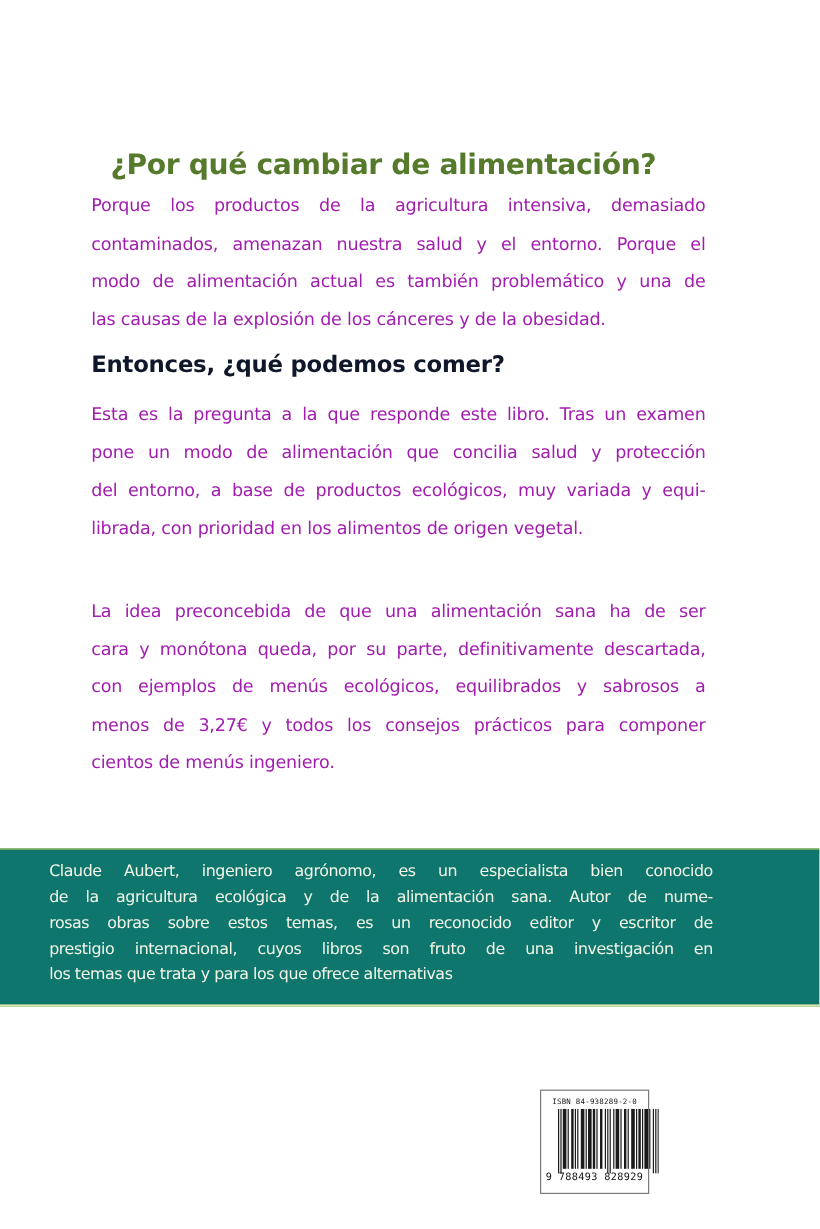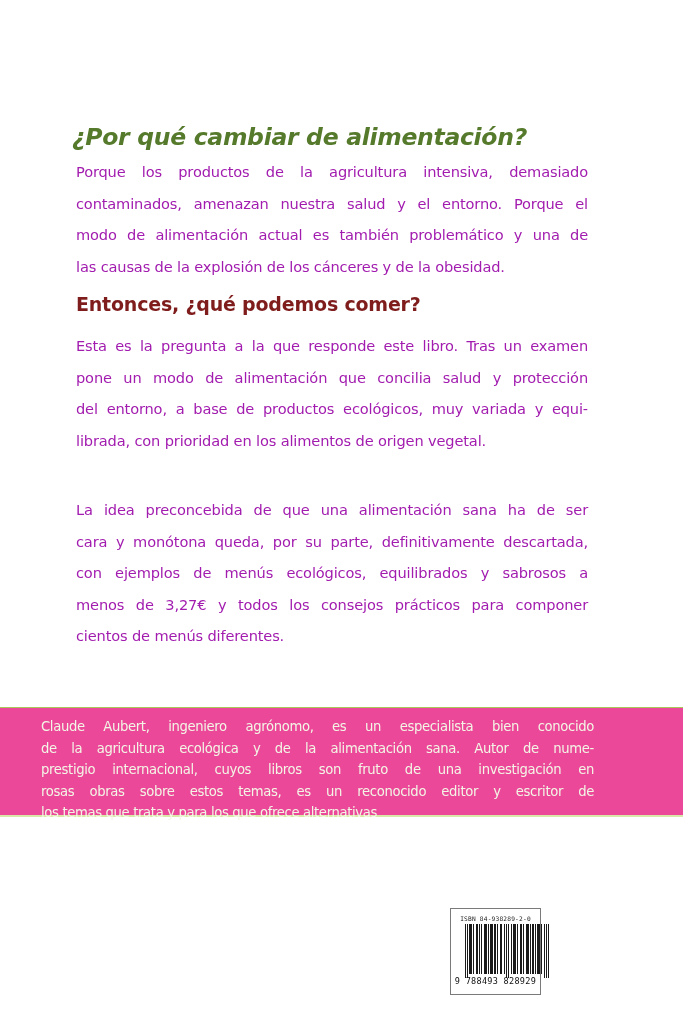--- a/index.html
+++ b/index.html
@@ -22,21 +22,21 @@
       color: #567a2b;
       letter-spacing: -0.3px;
       margin: 0;
       line-height: 34px;
       white-space: nowrap;
     }
     .h2 {
       font-family: "DejaVu Sans", sans-serif;
       font-weight: bold;
       font-size: 19px;
-      color: #7f1d1d;
+      color: #0f172a;
       letter-spacing: -0.2px;
       margin: 0;
       line-height: 34px;
       white-space: nowrap;
     }
     .para {
       font-family: "DejaVu Sans", sans-serif;
       font-size: 14.6px;
       line-height: 31.6px;
       color: #a21caf;
@@ -47,32 +47,32 @@
     .para .line {
       display: block;
       text-align: justify;
       text-align-last: justify;
       white-space: nowrap;
     }
     .para .line.last {
       text-align-last: left;
     }
     .p1 { position: absolute; left: 76px; top: 156px; width: 512px; }
-    .h1pos { position: absolute; left: 72px; top: 120px; font-style: italic; }
+    .h1pos { position: absolute; left: 92px; top: 120px; }
     .h2pos { position: absolute; left: 76px; top: 287px; }
     .p2 { position: absolute; left: 76px; top: 330px; width: 512px; }
     .p3 { position: absolute; left: 76px; top: 494px; width: 512px; }
 
     .band {
       position: absolute;
       left: 0;
       top: 707px;
       width: 683px;
-      height: 110px;
-      background: #ec4899;
+      height: 132px;
+      background: #0f766e;
       border-top: 1px solid #a9c65a;
       border-bottom: 2px solid #d9e8a8;
       box-sizing: border-box;
     }
     .band-text {
       position: absolute;
       left: 41px;
       top: 8px;
       width: 553px;
       font-family: "DejaVu Sans", sans-serif;
@@ -151,29 +151,29 @@
   <span class="line">pone un modo de alimentación que concilia salud y protección</span>
   <span class="line">del entorno, a base de productos ecológicos, muy variada y equi-</span>
   <span class="line last">librada, con prioridad en los alimentos de origen vegetal.</span>
 </div>
 
 <div class="para p3">
   <span class="line">La idea preconcebida de que una alimentación sana ha de ser</span>
   <span class="line">cara y monótona queda, por su parte, definitivamente descartada,</span>
   <span class="line">con ejemplos de menús ecológicos, equilibrados y sabrosos a</span>
   <span class="line">menos de 3,27€ y todos los consejos prácticos para componer</span>
-  <span class="line last">cientos de menús diferentes.</span>
+  <span class="line last">cientos de menús ingeniero.</span>
 </div>
 
 <div class="band">
   <div class="band-text">
     <span class="line">Claude Aubert, ingeniero agrónomo, es un especialista bien conocido</span>
     <span class="line">de la agricultura ecológica y de la alimentación sana. Autor de nume-</span>
+    <span class="line">rosas obras sobre estos temas, es un reconocido editor y escritor de</span>
     <span class="line">prestigio internacional, cuyos libros son fruto de una investigación en</span>
-    <span class="line">rosas obras sobre estos temas, es un reconocido editor y escritor de</span>
     <span class="line last">los temas que trata y para los que ofrece alternativas</span>
   </div>
 </div>
 
 <div class="barcode-box">
   <div class="isbn-label">ISBN 84-938289-2-0</div>
   <svg class="bars" viewBox="0 0 84 54" preserveAspectRatio="none">
     <g fill="#1a1a1a">
       <rect x="0" y="0" width="1" height="54"></rect>
       <rect x="2" y="0" width="1" height="54"></rect>

